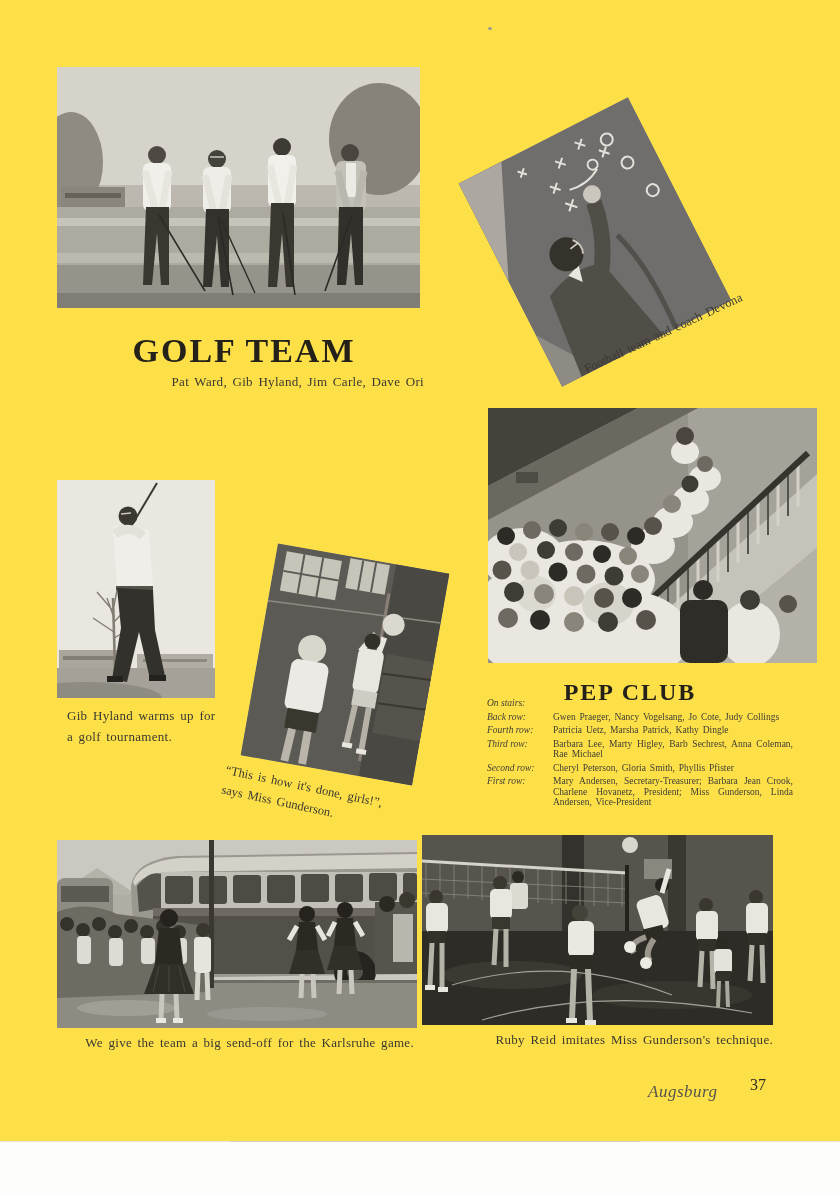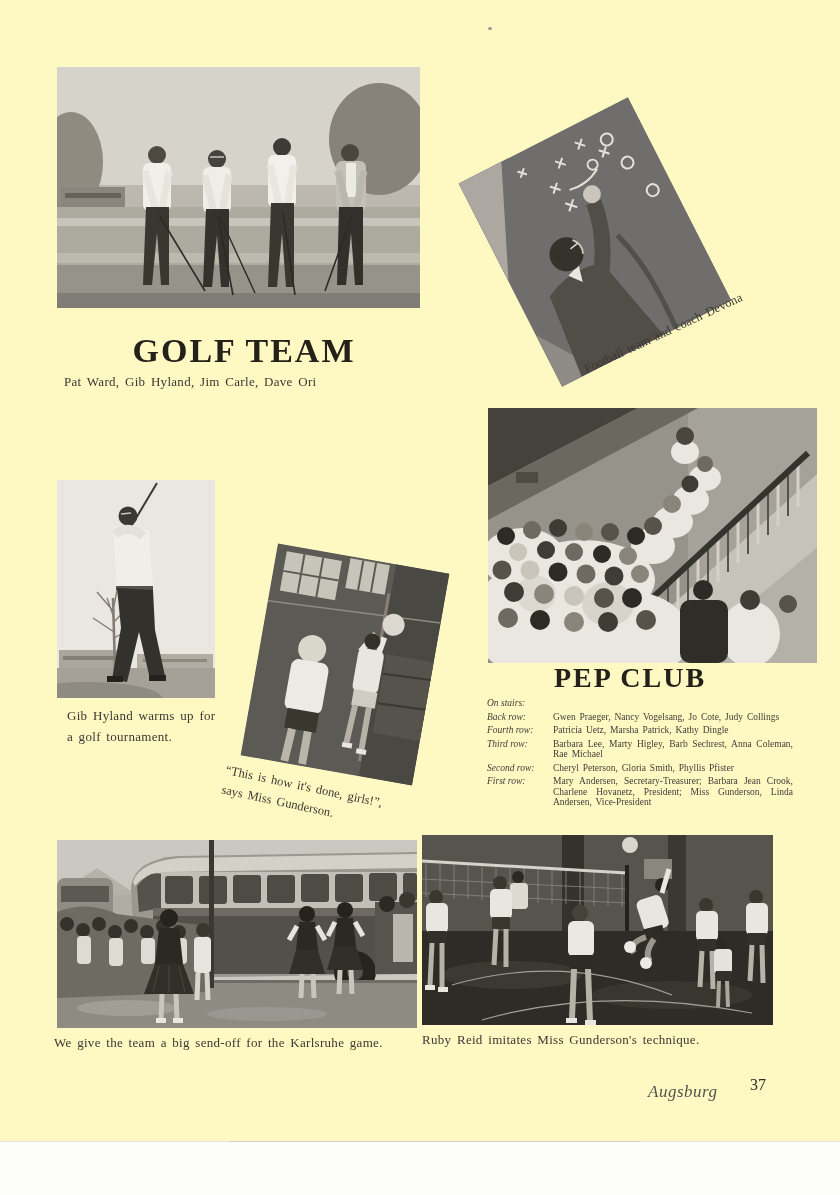--- a/index.html
+++ b/index.html
@@ -1,32 +1,32 @@
 <!DOCTYPE html>
 <html><head>
 <meta charset="utf-8">
 <style>
   html,body{margin:0;padding:0;background:#ffffff;}
   #page{
     position:relative;width:840px;height:1195px;overflow:hidden;
-    background:#fef9c3;
+    background:#fde047;
     font-family:"Liberation Serif",serif;color:#33312c;
   }
   .abs{position:absolute;}
   .photo{position:absolute;overflow:hidden;background:#8b887f;}
   .photo svg{display:block;width:100%;height:100%;}
   .display-title{
     font-family:"Liberation Serif",serif;font-weight:700;color:#232119;
     letter-spacing:2px;text-align:center;line-height:1;
   }
   .cap{
     font-family:"Liberation Serif",serif;font-size:13px;color:#3a3832;
     letter-spacing:.3px;word-spacing:2px;line-height:21px;
   }
-  .cap.center{text-align:left;font-family:Liberation Serif, serif;}
+  .cap.center{text-align:right;font-family:Liberation Serif, serif;}
   .rot-cap{font-family:"Liberation Serif",serif;font-size:12.5px;color:#3a3832;word-spacing:2px;}
   .roster{position:absolute;left:487px;top:698px;width:306px;}
   .roster-row{display:flex;margin-bottom:3px;}
   .roster-label{
     flex:0 0 58px;width:58px;font-style:italic;
     font-size:9.5px;line-height:10.5px;color:#3f3d37;
   }
   .roster-names{
     margin-left:8px;width:240px;text-align:justify;
     font-size:9.5px;line-height:10.5px;word-spacing:1.5px;color:#3f3d37;
@@ -279,21 +279,21 @@
         <circle cx="86" cy="214" r="10" fill="#8a857b"></circle>
           <circle cx="120" cy="214" r="10" fill="#3f3c35"></circle>
         <circle cx="158" cy="212" r="10" fill="#57534b"></circle>
         <circle cx="215" cy="182" r="10" fill="#2e2b26"></circle>
         <circle cx="262" cy="192" r="10" fill="#3f3c35"></circle>
           <circle cx="300" cy="196" r="9" fill="#57534b"></circle>
       </g>
     </svg>
   </div>
 
-  <div class="abs display-title" style="left:530px;top:664px;width:200px;font-size:28px;">PEP CLUB</div>
+  <div class="abs display-title" style="left:530px;top:680px;width:200px;font-size:24px;">PEP CLUB</div>
 
   <div class="roster">
     <div class="roster-row">
       <span class="roster-label">On stairs:</span>
     </div>
     <div class="roster-row">
       <span class="roster-label">Back row:</span>
       <span class="roster-names">Gwen Praeger, Nancy Vogelsang, Jo Cote, Judy Collings</span>
     </div>
     <div class="roster-row">

